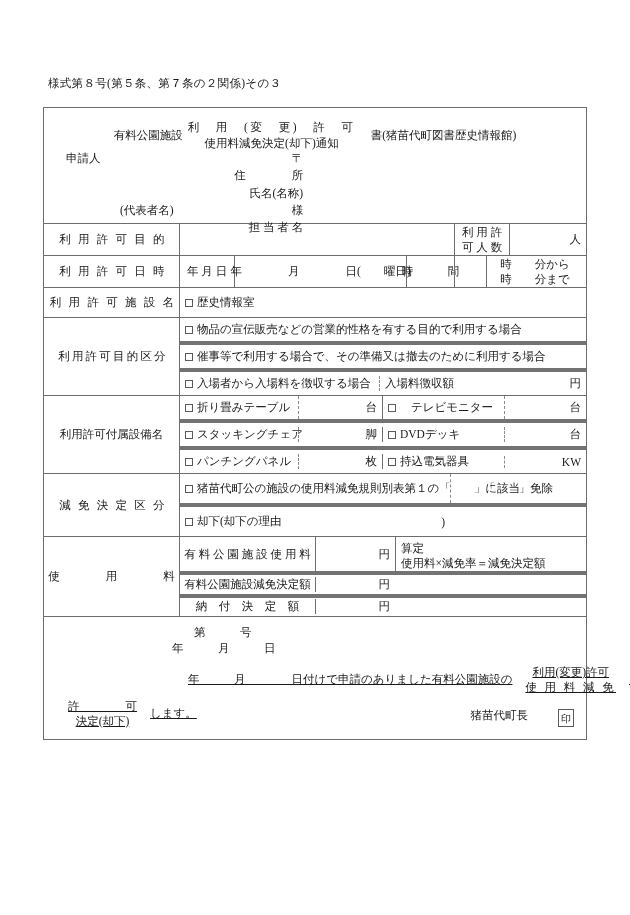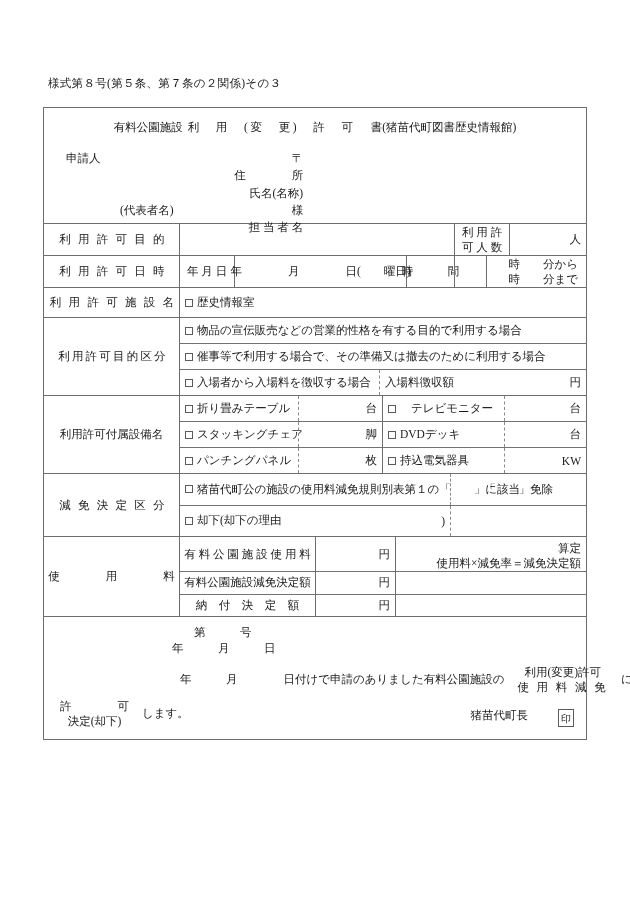--- a/index.html
+++ b/index.html
@@ -134,21 +134,21 @@
   .sub-rows {
     display: flex;
     flex-direction: column;
     flex: 1;
   }
   .sub-row {
     display: flex;
     flex: 1;
     box-sizing: border-box;
   }
-  .bt { border-top: 1px solid #737373; }
+  .bt { border-top: 4px solid #737373; align-items: center; }
 
   .chk {
     display: inline-block;
     width: 8px;
     height: 8px;
     border: 1px solid #5a5a5a;
     margin-right: 4px;
     vertical-align: -1px;
     box-sizing: border-box;
     flex: none;
@@ -168,23 +168,24 @@
     white-space: nowrap;
   }
   .st-date {
     position: absolute;
     left: 128px;
     top: 24px;
     white-space: nowrap;
   }
   .st-body {
     position: absolute;
-    left: 8px;
+    left: 16px;
     top: 48px;
     width: 100%;
+    text-decoration: underline;
   }
   .st-line {
     display: flex;
     align-items: center;
     padding-left: 128px;
     white-space: nowrap;
   }
   .st-line2 {
     display: flex;
     align-items: center;
@@ -245,20 +246,21 @@
 
   <div class="form-no">様式第８号(第５条、第７条の２関係)その３</div>
 
   <div class="frame">
 
     <div class="title-block">
       <div class="title-line">
         <span class="title-pre">有料公園施設</span>
         <span class="title-stack">
           <span class="title-sp1">利　用　(変　更)　許　可</span>
+          <span>使用料減免決定(却下)通知</span>
         </span>
         <span class="title-post">書(猪苗代町図書歴史情報館)</span>
       </div>
 
       <div class="applicant">
         <div class="applicant-row">
           <span class="ap-label">申請人</span>
           <span class="ap-val">〒</span>
         </div>
         <div class="applicant-row">
@@ -290,21 +292,21 @@
       </div>
       <div class="cell bl right" style="width:77px;">人</div>
     </div>
 
     <div class="row" style="height:32px;">
       <div class="cell label-cell" style="width:135px;">利 用 許 可 日 時</div>
       <div class="cell bl center" style="width:55px;">年 月 日</div>
       <div class="cell bl center" style="width:172px;">年　　　　月　　　　日(　　曜日)</div>
       <div class="cell bl center" style="width:48px;">時　　　間</div>
       <div class="cell bl" style="width:32px;"></div>
-      <div class="cell bl vstack" style="width:100px;align-items:flex-end;padding-right:8px;">
+      <div class="cell bl vstack" style="width:100px;padding-right:8px;">
         <span>時　　分から</span>
         <span>時　　分まで</span>
       </div>
     </div>
 
     <div class="row" style="height:30px;">
       <div class="cell label-cell" style="width:135px;">利 用 許 可 施 設 名</div>
       <div class="cell bl" style="flex:1;">
         <span class="chk"></span>
         <span>歴史情報室</span>
@@ -405,21 +407,21 @@
       </div>
     </div>
 
     <div class="row" style="height:80px;">
       <div class="cell" style="width:135px;justify-content:center;">使　　　　用　　　　料</div>
       <div class="sub-rows bl">
 
         <div class="sub-row">
           <div class="cell center" style="width:135px;">有 料 公 園 施 設 使 用 料</div>
           <div class="cell bl right" style="width:80px;">円</div>
-          <div class="cell bl" style="flex:1;align-items:flex-end;padding-top:4px;flex-direction:column;justify-content:flex-start;">
+          <div class="cell bl" style="flex:1;align-items:flex-start;padding-top:4px;flex-direction:column;justify-content:flex-start;">
             <span>算定</span>
             <span>使用料×減免率＝減免決定額</span>
           </div>
         </div>
 
         <div class="sub-row bt">
           <div class="cell center" style="width:135px;">有料公園施設減免決定額</div>
           <div class="cell bl right" style="width:80px;">円</div>
           <div class="cell bl" style="flex:1;"></div>
         </div>

